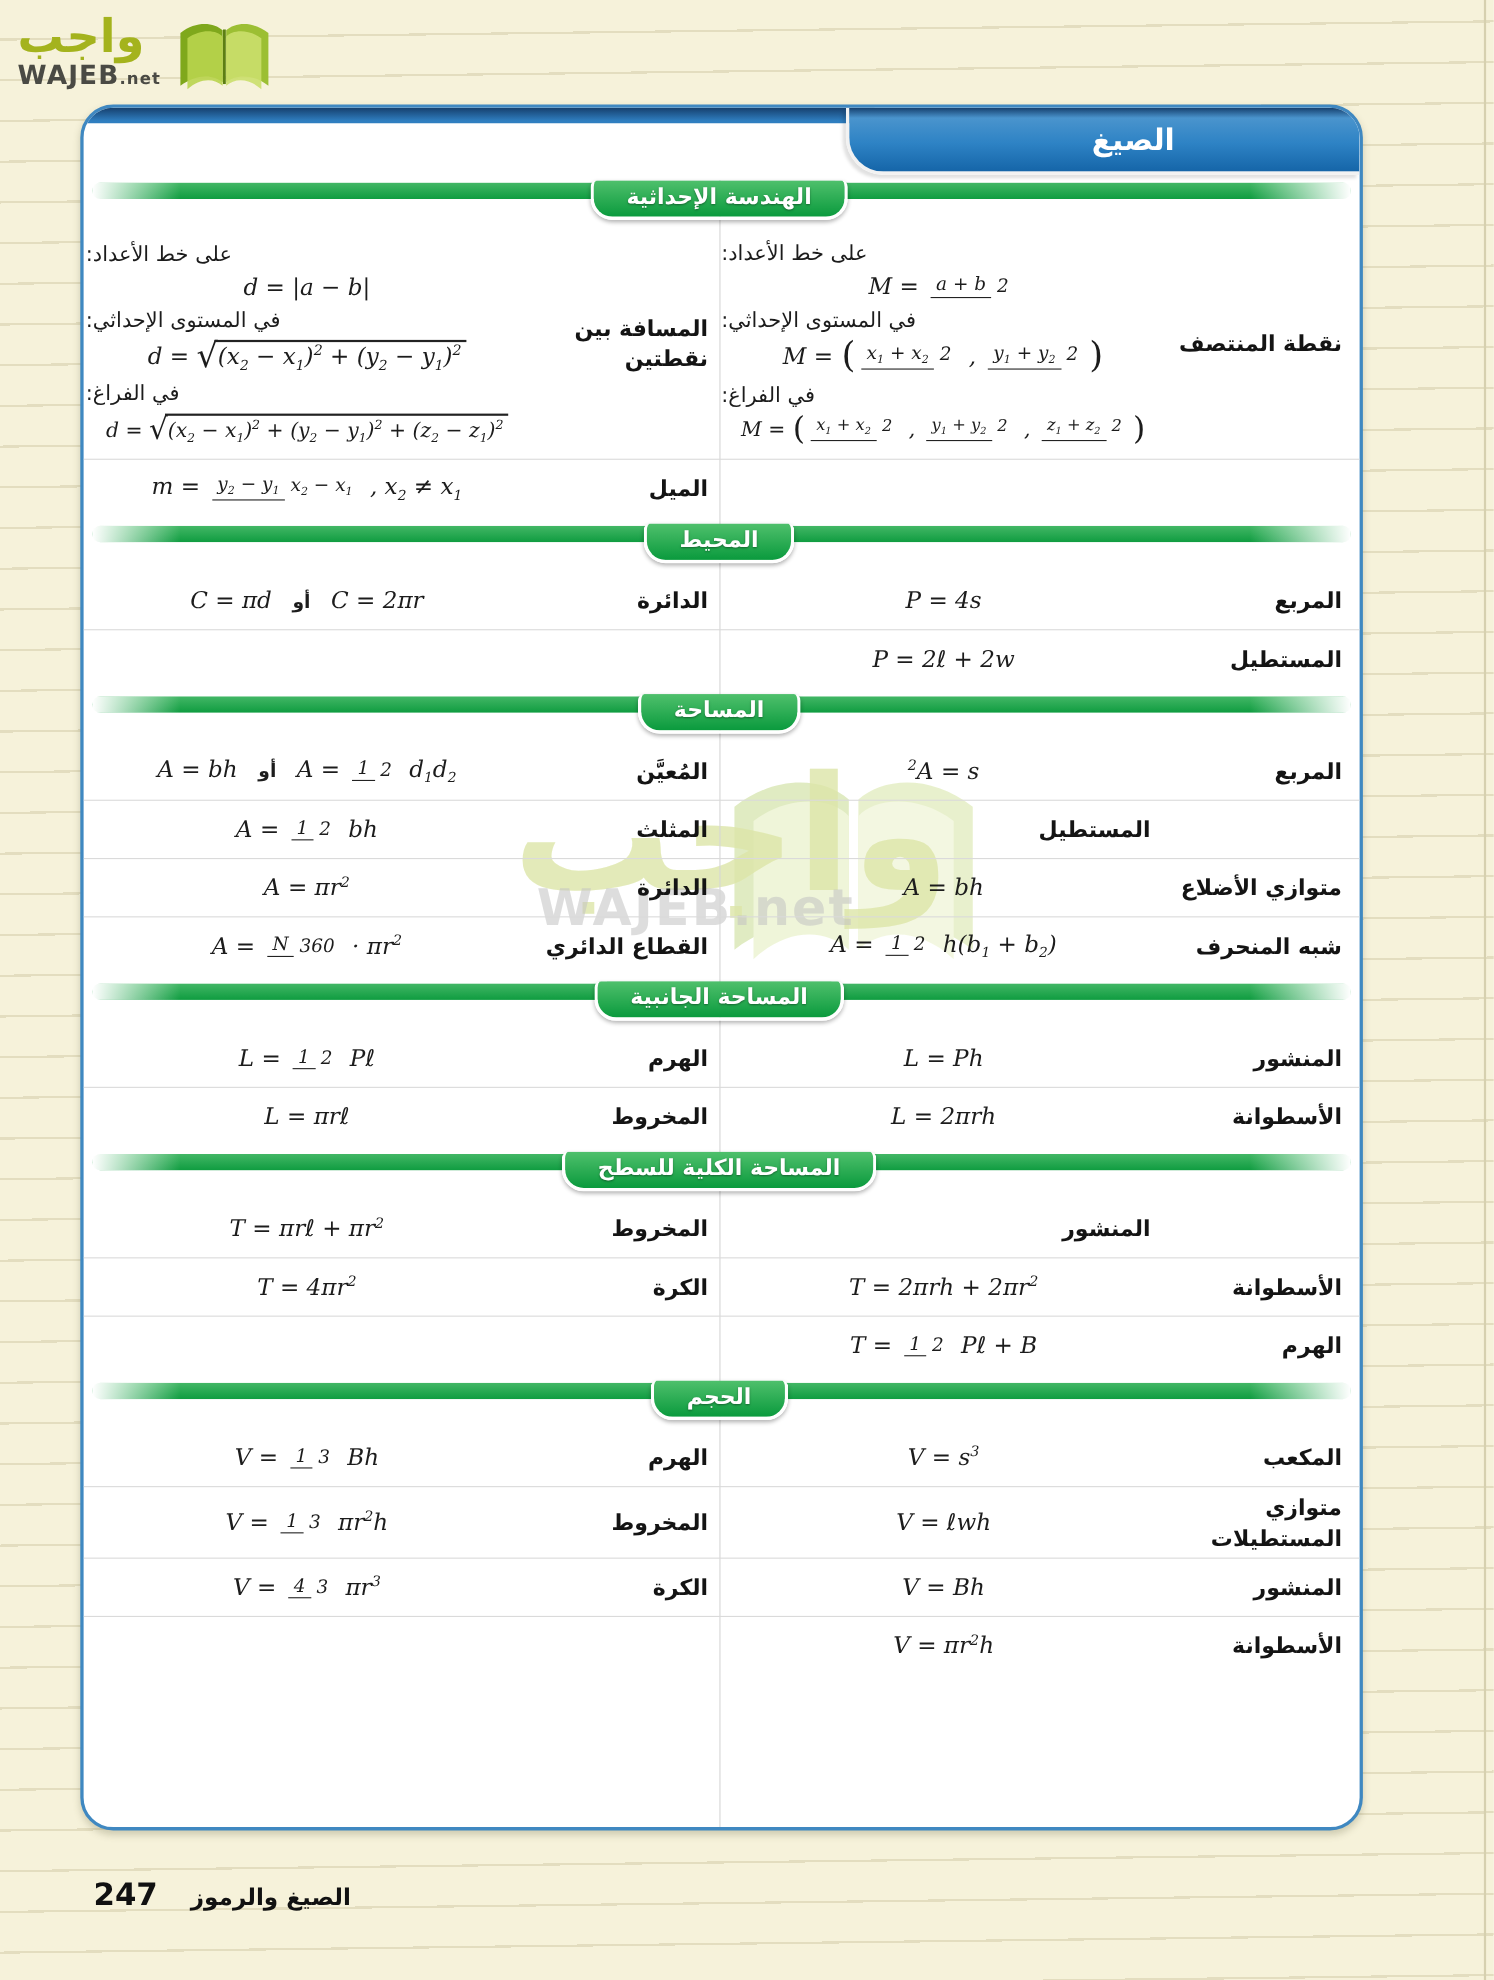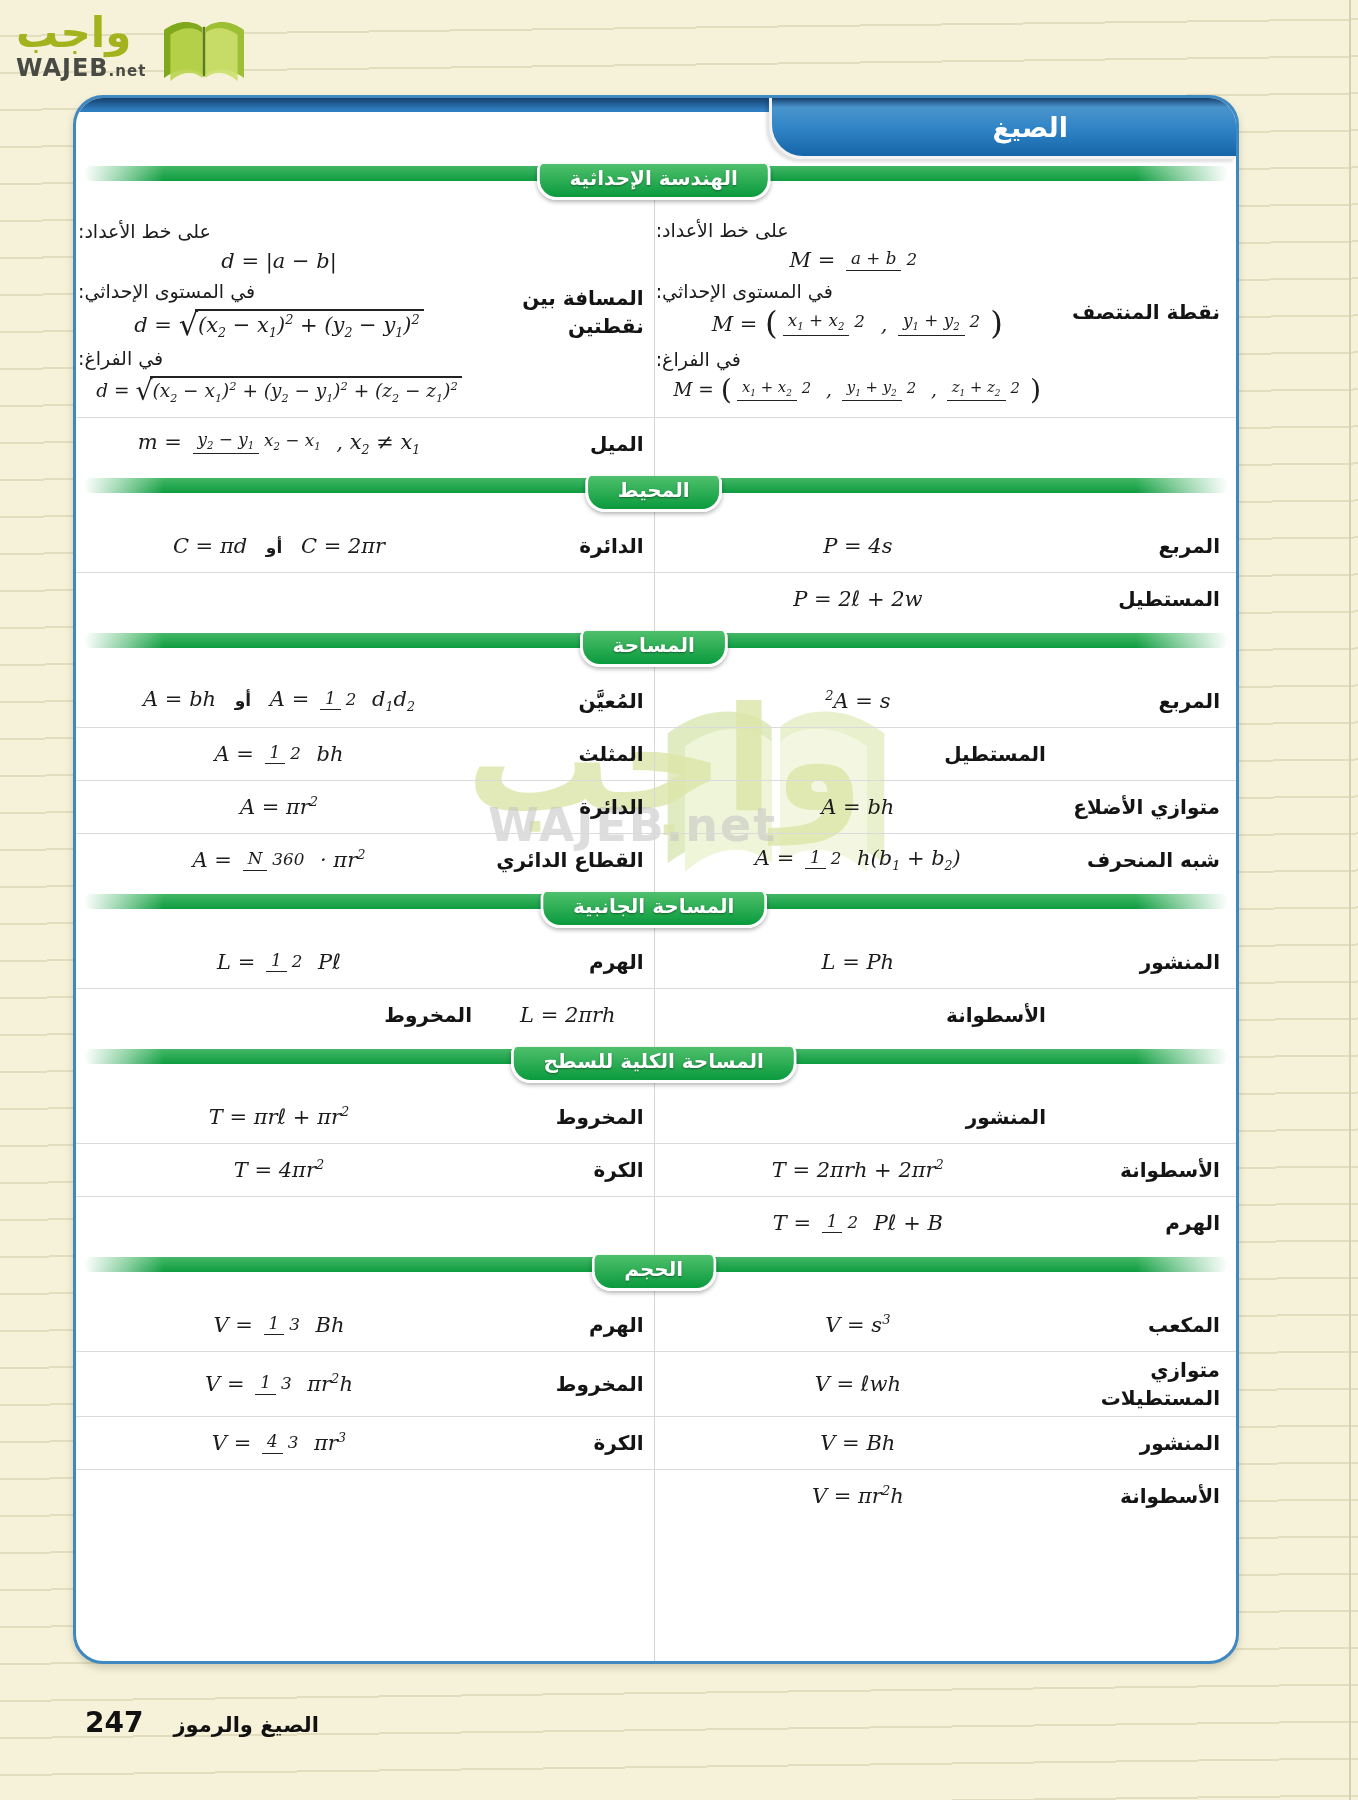--- a/index.html
+++ b/index.html
@@ -281,20 +281,23 @@
               <span>2</span>
             </span> Pℓ</div>
         </div>
          <div class="cell cl ll">الهرم</div>
          <div class="cell cf rf">
           <div class="ln f">L = Ph</div>
         </div>
          <div class="cell cl rl">المنشور</div>
        </div>
       <div class="row sep">
+         <div class="cell cf lf">
+          <div class="ln f">L = πrℓ</div>
+        </div>
          <div class="cell cl ll">المخروط</div>
          <div class="cell cf rf">
           <div class="ln f">L = 2πrh</div>
         </div>
          <div class="cell cl rl">الأسطوانة</div>
        </div>
       <div class="banner">
        <div class="strip"></div>
        <div class="tab">المساحة الكلية للسطح</div>
      </div>

